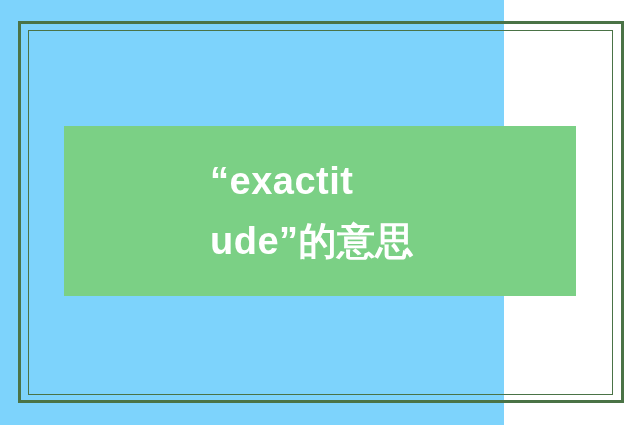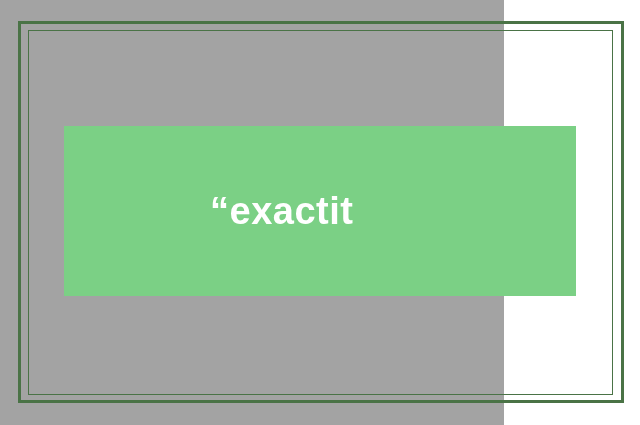--- a/index.html
+++ b/index.html
@@ -11,21 +11,21 @@
     height: 425px;
     overflow: hidden;
     font-family: "Liberation Sans", "DejaVu Sans", sans-serif;
   }
 
   
   #poster-canvas {
     position: relative;
     width: 504px;
     height: 425px;
-    background: #a3a3a3;
+    background: #7dd3fc;
     box-sizing: border-box;
   }
 
   
   .frame-outer {
     position: absolute;
     left: 18px;
     top: 21px;
     width: 606px;
     height: 382px;
@@ -72,15 +72,16 @@
 </head>
 <body>
 
 <div id="poster-canvas">
 
   <div class="frame-outer"></div>
   <div class="frame-inner"></div>
 
   <div class="content-panel">
     <div class="title-line">“exactit</div>
+    <div class="title-line">ude”的意思</div>
   </div>
 
 </div>
 
 </body></html>

